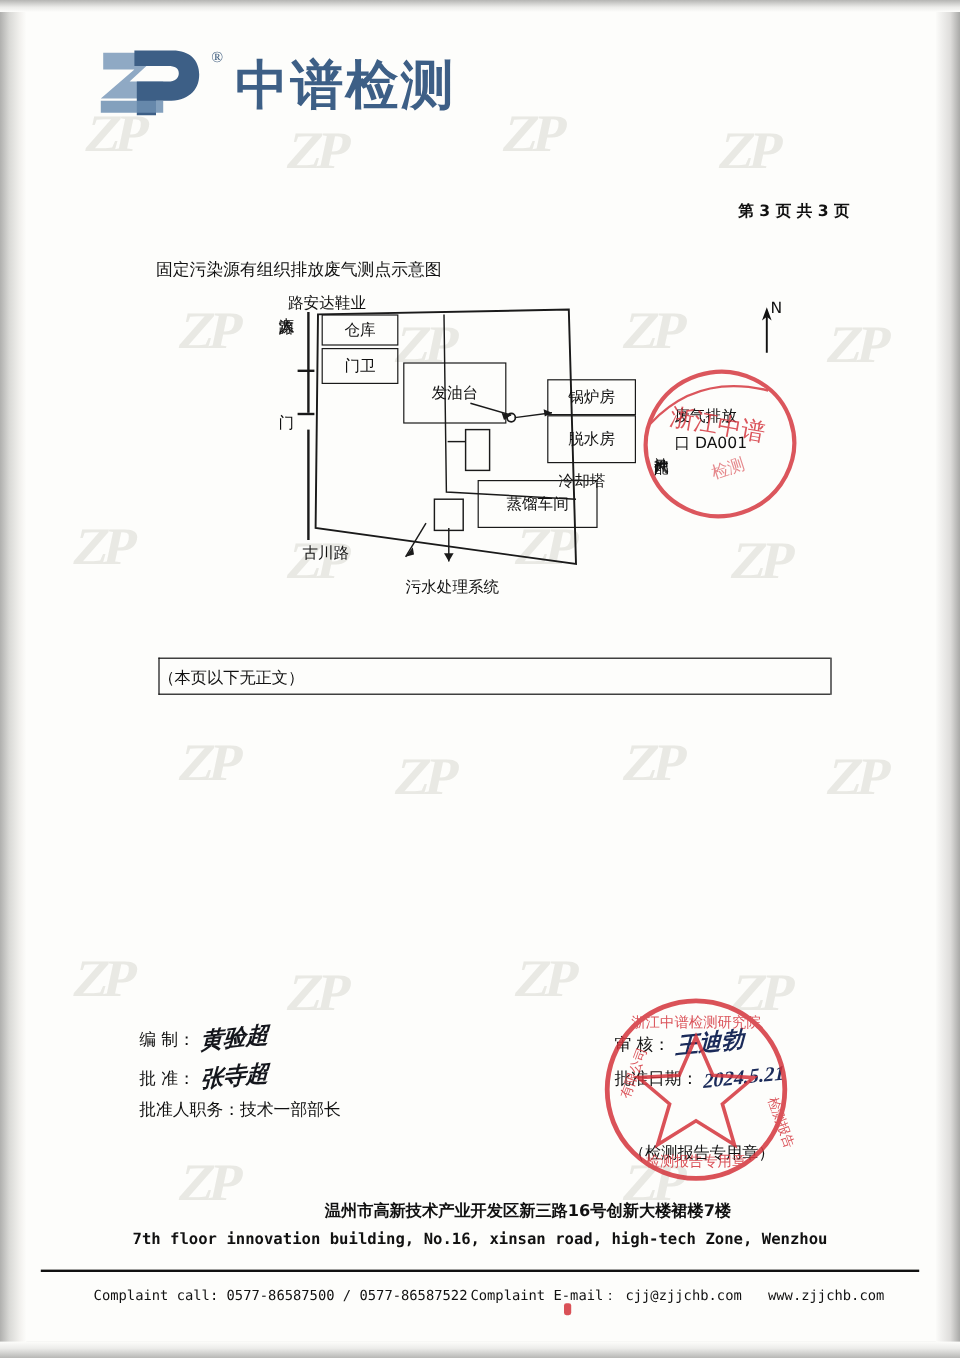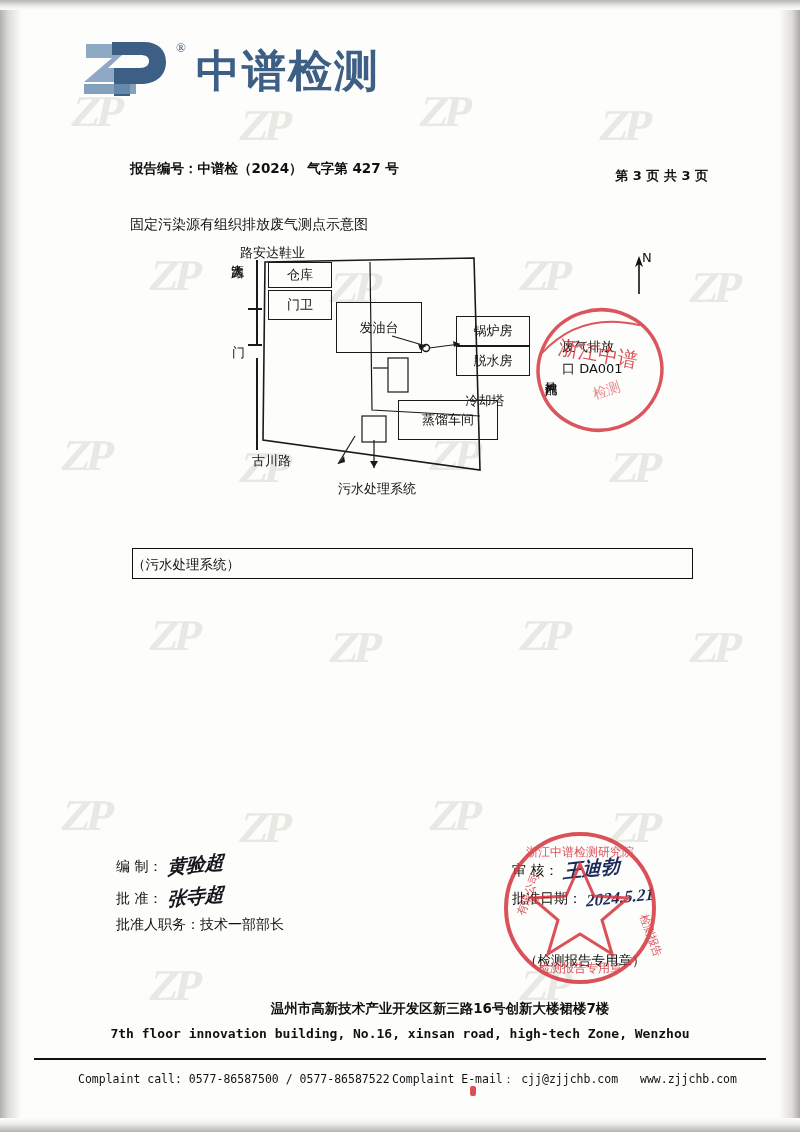--- a/index.html
+++ b/index.html
@@ -333,21 +333,20 @@
   <div class="logo-wrap">
     <svg class="logo-mark" viewBox="0 0 96 62">
       <path d="M8 6 L56 6 L30 30 L58 30 L58 44 L6 44 L34 20 L8 20 Z" fill="#8fa9c4"></path>
       <path d="M34 4 L66 4 C80 4 88 12 88 24 C88 38 78 46 62 46 L52 46 L52 58 L36 58 L36 30 L62 30 C68 30 71 27 71 23 C71 19 68 17 62 17 L34 17 Z" fill="#3d5f86"></path>
       <path d="M6 46 L58 46 L58 56 L6 56 Z" fill="#6d8fb2" opacity="0.85"></path>
     </svg>
     <div class="logo-reg">®</div>
     <div class="logo-text">中谱检测</div>
   </div>
 
-  <div class="report-no">报告编号：中谱检（2024） 气字第 427 号</div>
   <div class="page-no">第 3 页  共 3 页</div>
 
   <div class="section-title">固定污染源有组织排放废气测点示意图</div>
 
   <div class="diagram">
 
     <div class="north">
       <div class="north-label">N</div>
       <svg width="40" height="48" viewBox="0 0 40 48">
         <line x1="13" y1="46" x2="13" y2="16" stroke="#111" stroke-width="1.6"></line>
@@ -386,21 +385,21 @@
 
       <rect x="232" y="176" width="24" height="26" fill="none" stroke="#1a1a1a" stroke-width="1.2"></rect>
 
       <rect x="258" y="118" width="20" height="34" fill="none" stroke="#1a1a1a" stroke-width="1.2"></rect>
     </svg>
 
     <div class="dg-box" style="left:138px; top:22px;  width:64px; height:26px;">仓库</div>
     <div class="dg-box" style="left:138px; top:50px;  width:64px; height:30px;">门卫</div>
     <div class="dg-box" style="left:206px; top:62px;  width:86px; height:51px;">发油台</div>
     <div class="dg-box" style="left:326px; top:76px;  width:74px; height:30px;">锅炉房</div>
-    <div class="dg-box" style="left:326px; top:106px; width:74px; height:30px;">脱水房</div>
+    <div class="dg-box" style="left:326px; top:106px; width:74px; height:40px;">脱水房</div>
     <div class="dg-box" style="left:324px; top:148px; width:62px; height:26px; border:none;">冷却塔</div>
     <div class="dg-box" style="left:228px; top:160px; width:100px; height:40px;margin-left:40px;">蒸馏车间</div>
 
     <div class="dg-label" style="left:432px; top:98px;">废气排放</div>
     <div class="dg-label" style="left:432px; top:120px;">口 DA001</div>
 
     <div class="dg-label vert" style="left:412px; top:132px; font-size:12px;">神风汽配厂</div>
 
     <div class="dg-label" style="left:122px; top:212px;">古川路</div>
     <div class="dg-label" style="left:208px; top:240px;">污水处理系统</div>
@@ -408,21 +407,21 @@
 
   <svg class="seal-side" viewBox="0 0 160 160">
     <g transform="rotate(-18 80 80)" opacity="0.82">
       <ellipse cx="80" cy="80" rx="62" ry="60" fill="none" stroke="#d4323a" stroke-width="3.5"></ellipse>
       <path d="M30 46 Q80 18 132 50" fill="none" stroke="#d4323a" stroke-width="2"></path>
       <text x="80" y="70" font-family="DejaVu Sans, sans-serif" font-size="20" fill="#d4323a" text-anchor="middle" transform="rotate(28 80 70)">浙江中谱</text>
       <text x="80" y="106" font-family="DejaVu Sans, sans-serif" font-size="14" fill="#d4323a" text-anchor="middle" opacity="0.7">检测</text>
     </g>
   </svg>
 
-  <div class="no-text-note">（污水处理系统）</div>
+  <div class="no-text-note">（本页以下无正文）</div>
   <div class="rule" style="left:132px; top:548px; width:560px;"></div>
   <div class="rule" style="left:132px; top:578px; width:560px;"></div>
   <div class="rule" style="left:132px; top:548px; width:1px; height:31px;"></div>
   <div class="rule" style="left:692px; top:548px; width:1px; height:31px;"></div>
 
   <div class="sig-row" style="left:116px; top:852px;">
     <span>编  制：</span>
     <span class="handwrite">黄验超</span>
   </div>
   <div class="sig-row" style="left:116px; top:884px;">

